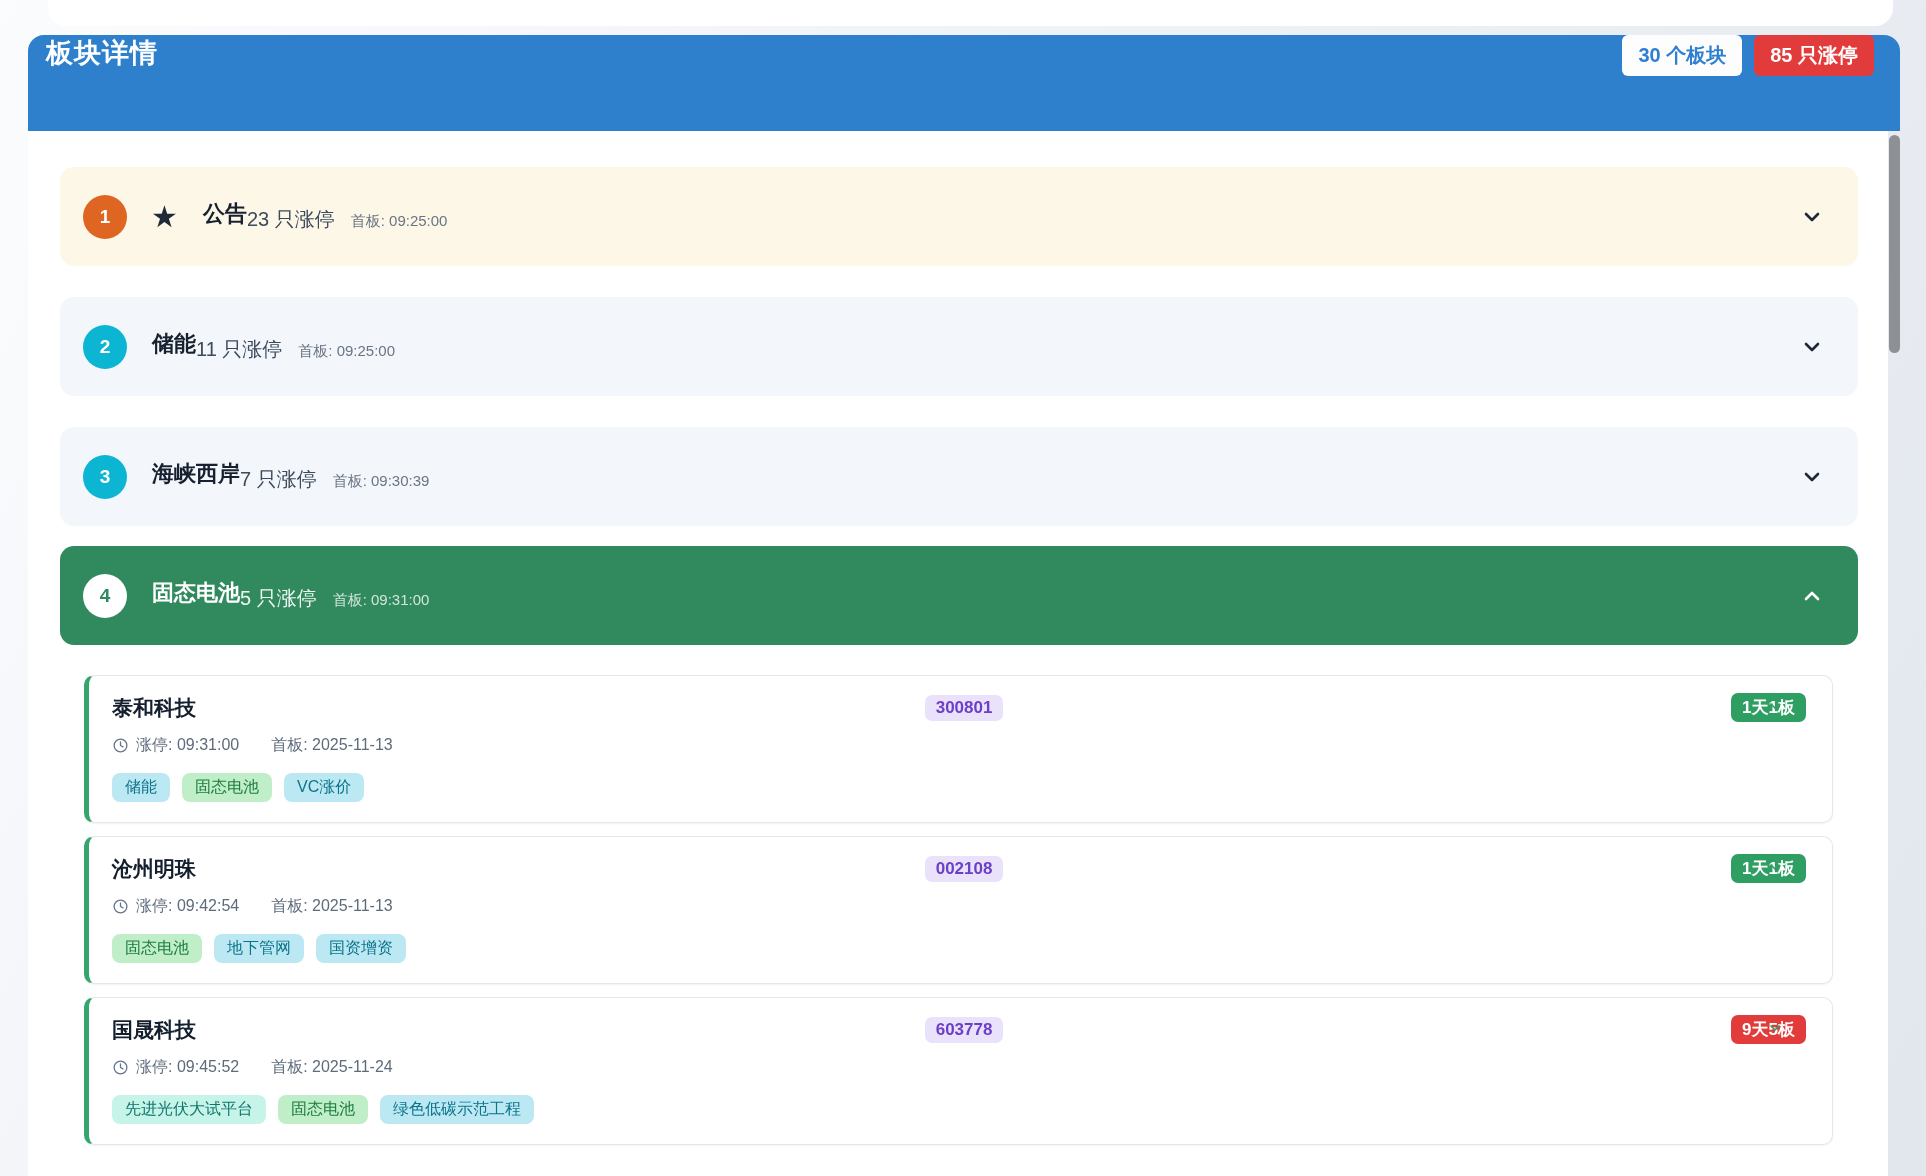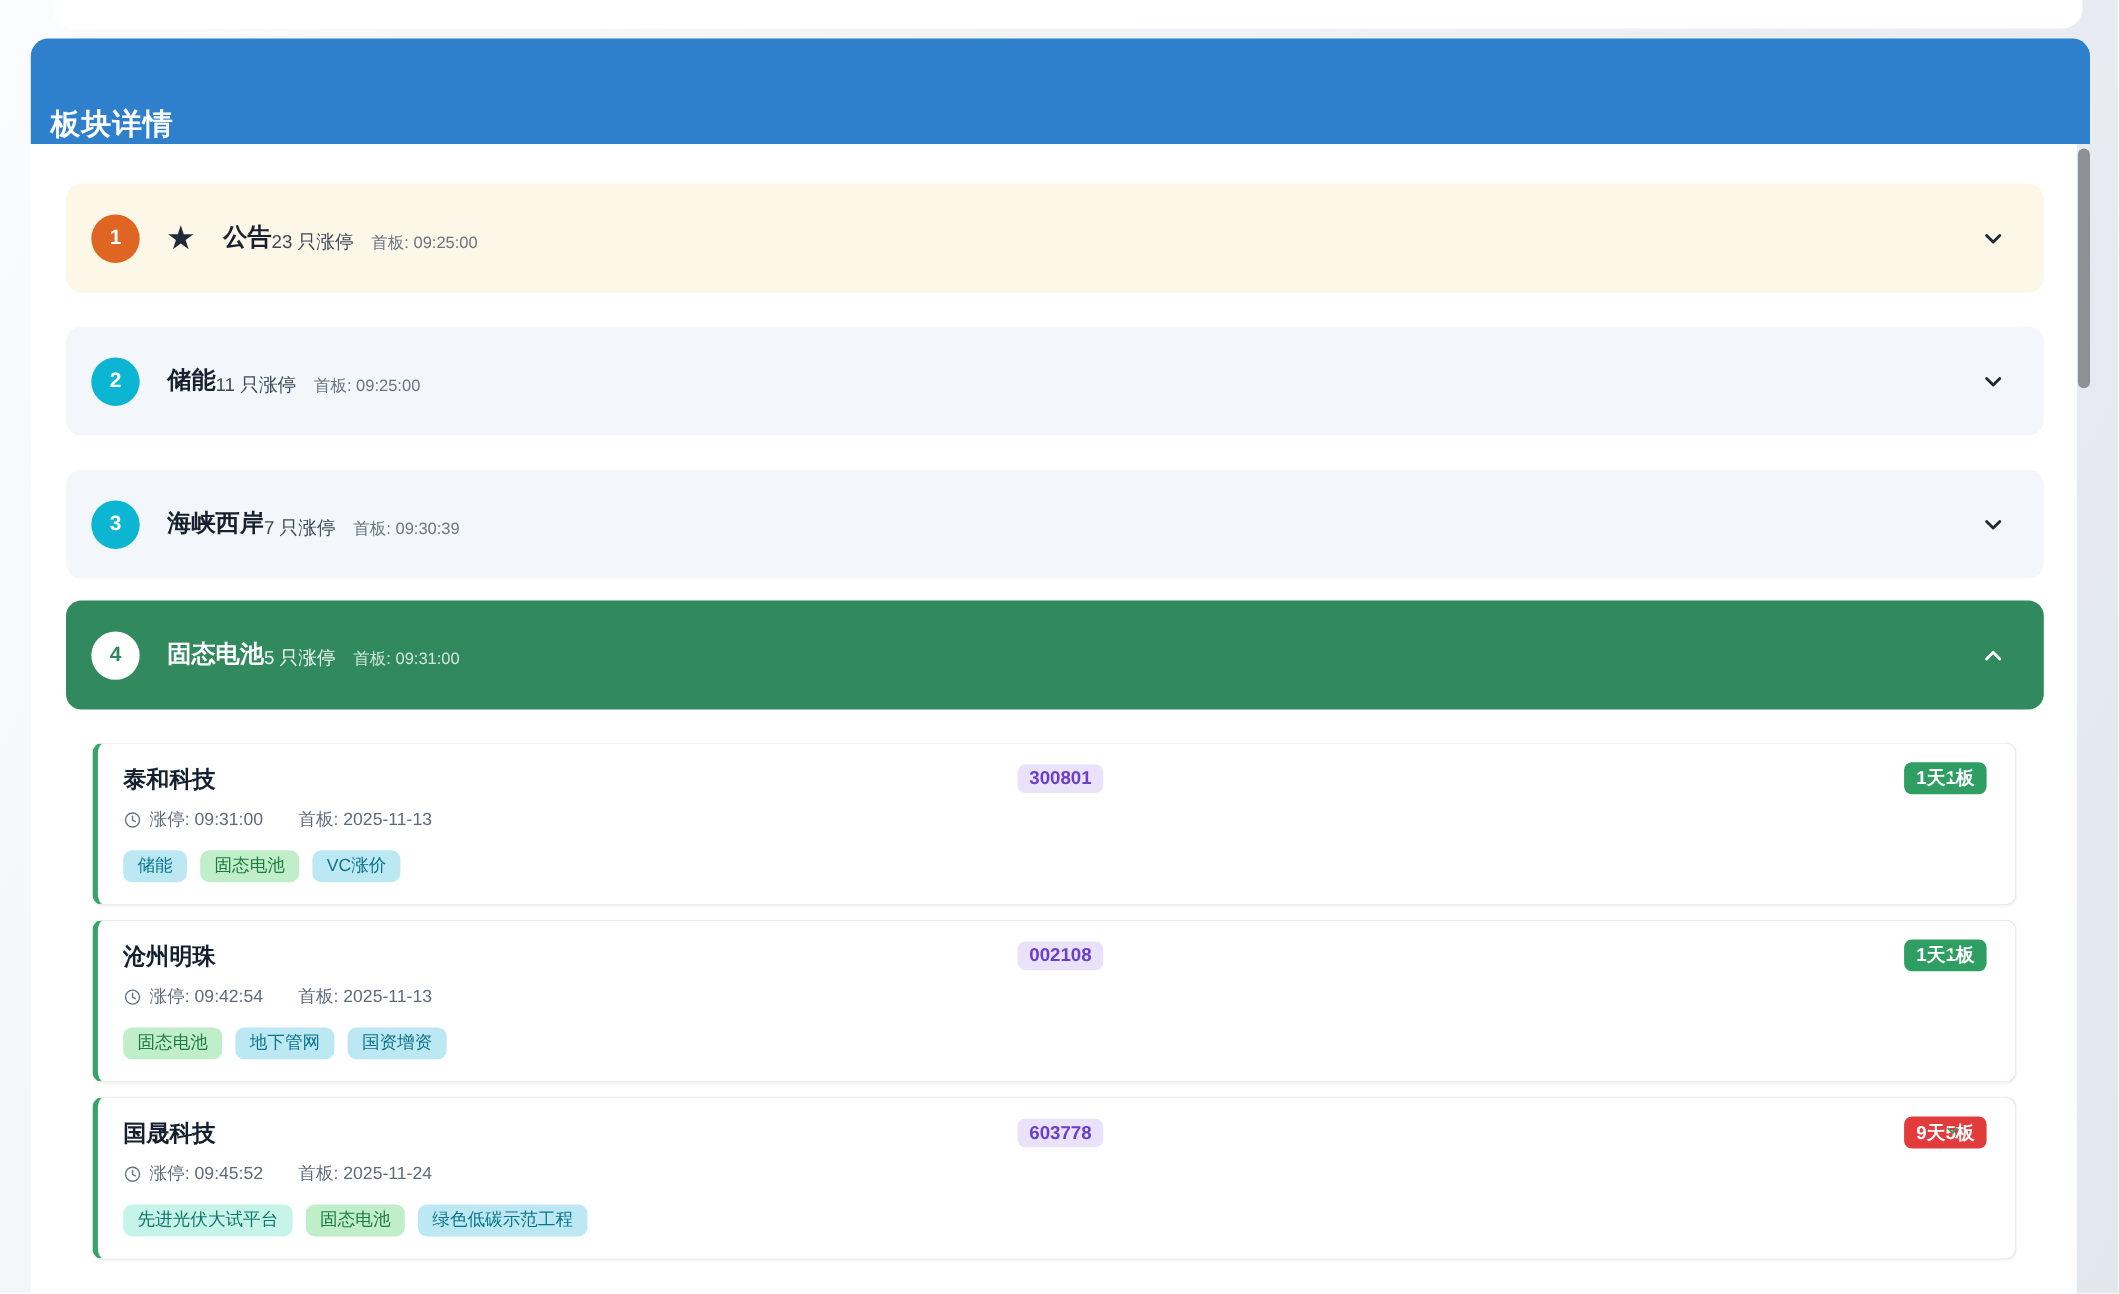--- a/index.html
+++ b/index.html
@@ -8,21 +8,21 @@
 
   .stage { position:relative; width:1926px; height:1176px; overflow:hidden;
            background:linear-gradient(120deg,#fbfcfe 0%,#eef1f5 45%,#e2e7ee 100%); }
 
   .top-strip { position:absolute; left:48px; top:-24px; width:1845px; height:50px;
                background:#ffffff; border-radius:0 0 18px 18px; }
 
   .panel { position:absolute; left:28px; top:35px; width:1872px; height:1141px; }
 
   .panel-header { height:96px; background:#2e80cd; border-radius:16px 16px 0 0;
-                  display:flex; align-items:flex-end; padding:0 26px 0 18px; }
+                  display:flex; align-items:flex-start; padding:0 26px 0 18px; }
   .panel-title { color:#ffffff; font-size:27px; font-weight:700; letter-spacing:1px; }
   .header-badges { margin-left:auto; display:flex; align-items:center; gap:12px; }
   .badge { font-size:20px; font-weight:700; padding:7px 16px; border-radius:6px; white-space:nowrap; }
   .badge-white { background:#fdfdfe; color:#2e7fd0; }
   .badge-red { background:#e23b3b; color:#ffffff; }
 
   .panel-body { position:absolute; top:96px; left:0; width:1860px; bottom:0;
                 background:#ffffff; padding:36px 30px 0 32px; }
 
   .sector-row { height:99px; border-radius:14px; display:flex; align-items:center;
@@ -37,21 +37,21 @@
                  font-size:19px; font-weight:700; color:#ffffff; }
   .rank-orange { background:#df6522; }
   .rank-cyan { background:#0cb6d3; }
   .rank-white { background:#ffffff; color:#2e8a5c; }
 
   .star { font-size:30px; color:#1f2937; margin-left:24px; line-height:1; }
 
   .sector-text { margin-left:25px; display:flex; flex-direction:row; }
   .sector-name { font-size:22px; font-weight:700; color:#16202e; line-height:1.25; }
   .sector-sub { margin-top:6px; display:flex; align-items:baseline; gap:16px; }
-  .sector-count { font-size:17px; color:#3c4a5c; }
+  .sector-count { font-size:20px; color:#3c4a5c; }
   .sector-first { font-size:15px; color:#6a7584; }
   .active .sector-name { color:#ffffff; }
   .active .sector-count { color:rgba(255,255,255,0.93); }
   .active .sector-first { color:rgba(255,255,255,0.78); }
 
   .row-chevron { margin-left:auto; width:24px; height:24px; display:flex; align-items:center; }
   .row-chevron svg { width:24px; height:24px; stroke:#1f2937; stroke-width:2.6; fill:none;
                      stroke-linecap:round; stroke-linejoin:round; }
   .active .row-chevron svg { stroke:#ffffff; transform:rotate(180deg); }
 
@@ -92,20 +92,24 @@
 </head>
 <body>
 
 <div class="stage">
   <div class="top-strip"></div>
 
   <div class="panel">
 
     <div class="panel-header">
       <div class="panel-title">板块详情</div>
+      <div class="header-badges">
+        <div class="badge badge-white">30 个板块</div>
+        <div class="badge badge-red">85 只涨停</div>
+      </div>
     </div>
 
     <div class="panel-body">
 
       <div class="sector-row highlight">
         <div class="rank-circle rank-orange">1</div>
         <div class="star">★</div>
         <div class="sector-text">
           <div class="sector-name">公告</div>
           <div class="sector-sub">

